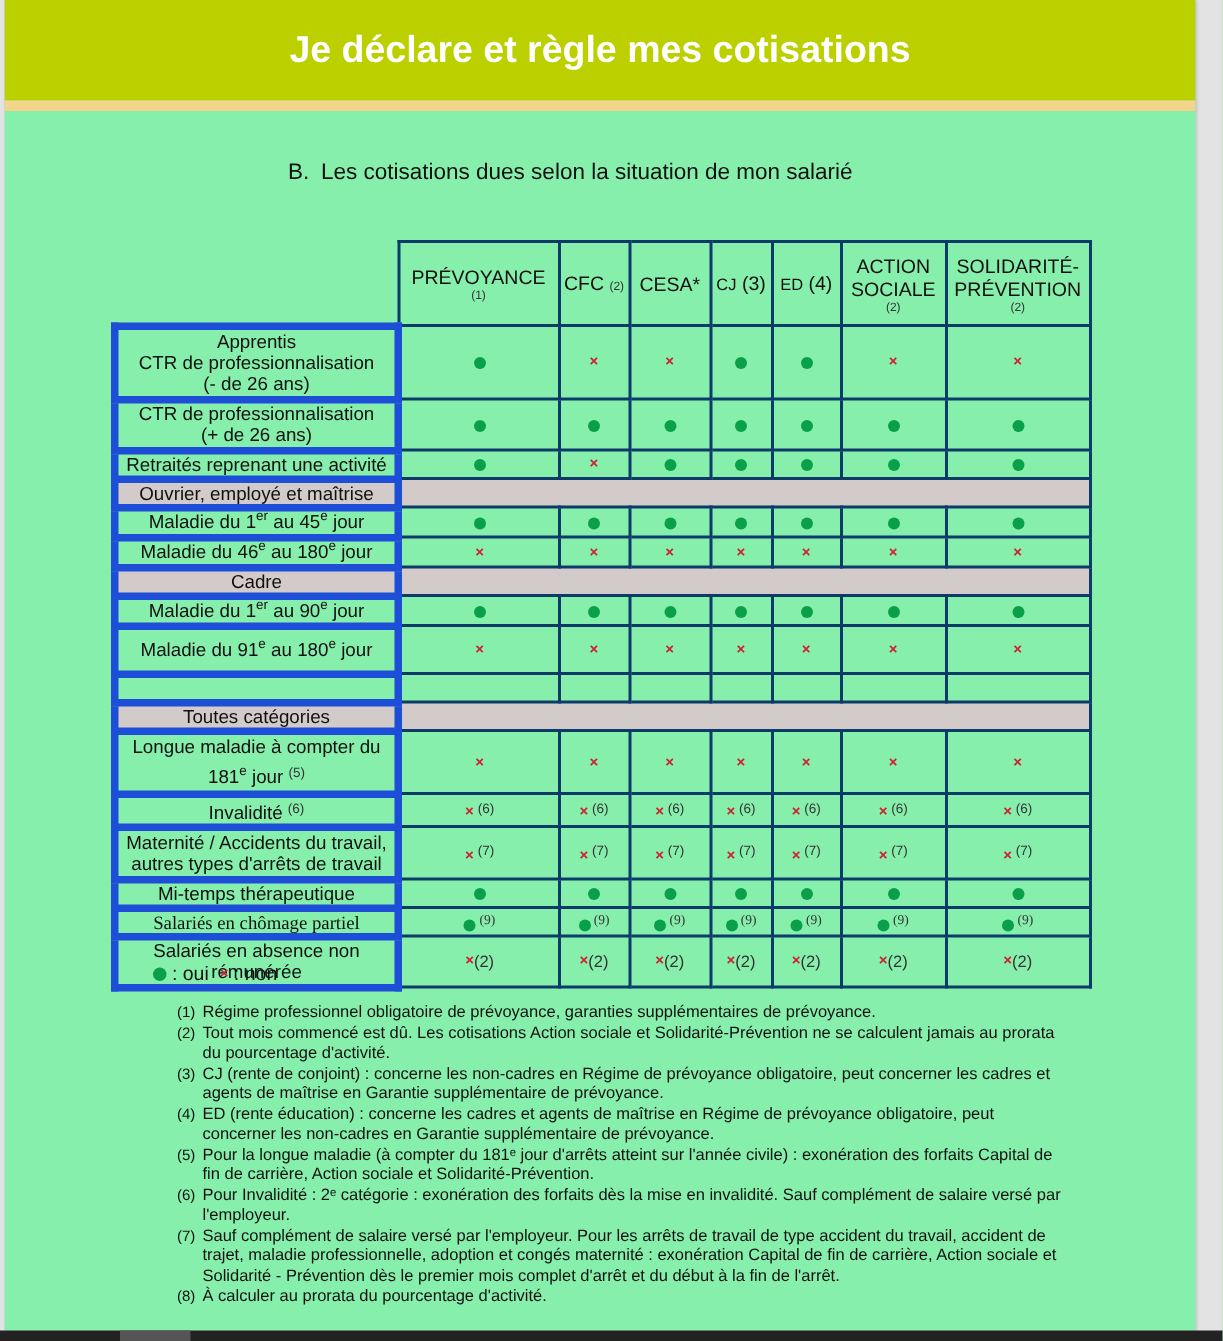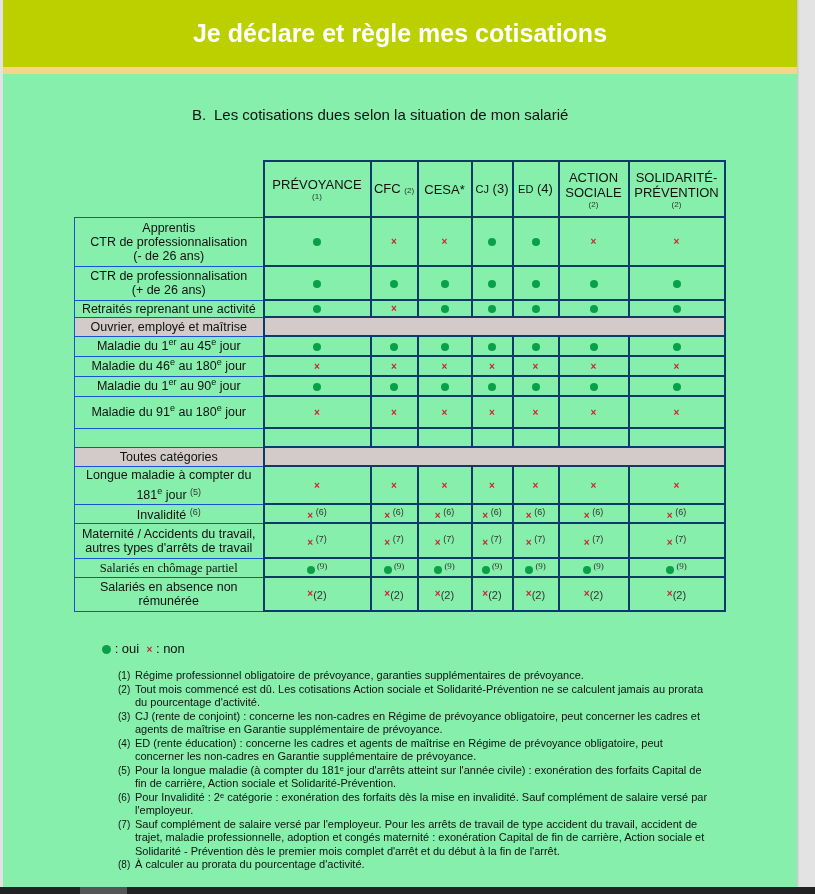--- a/index.html
+++ b/index.html
@@ -52,21 +52,21 @@
 
   th.hcol {
     border: 2px solid #0c3b6a; height: 54px; font-size: 13px; line-height: 15px;
   }
   th.hcol .note { display: block; font-size: 8px; line-height: 9px; color: #333; }
   th.hcol .inl { font-size: 8px; color: #333; }
   th.hcol .mid { font-size: 13px; }
   th.hcol.small-lead .lead { font-size: 11px; }
   th.blank { border: none; }
 
-  td.label { border: 1px solid #1d4ed8; padding: 0 2px; }
+  td.label { border: 5px solid #1d4ed8; padding: 0 2px; }
   td.cell { border: 2px solid #0c3b6a; }
   tr.section td.label { background: #d3caca; }
   tr.section td.band { background: #d3caca; border: 2px solid #0c3b6a; }
   sup { font-size: 9px; line-height: 0; }
   .fn { font-size: 9px; vertical-align: 4px; color: #333; }
 
   .dot {
     display: inline-block; width: 8px; height: 8px; border-radius: 50%;
     background: #0aa04a; vertical-align: middle;
   }
@@ -203,20 +203,24 @@
           <tr style="height: 20px;">
             <td class="label"><span>Maladie du 46</span><sup>e</sup><span> au 180</span><sup>e</sup><span> jour</span></td>
             <td class="cell"><span class="cross">×</span></td>
             <td class="cell"><span class="cross">×</span></td>
             <td class="cell"><span class="cross">×</span></td>
             <td class="cell"><span class="cross">×</span></td>
             <td class="cell"><span class="cross">×</span></td>
             <td class="cell"><span class="cross">×</span></td>
             <td class="cell"><span class="cross">×</span></td>
           </tr>
+          <tr class="section" style="height: 19px;">
+            <td class="label">Cadre</td>
+            <td class="band" colspan="7"></td>
+          </tr>
           <tr style="height: 20px;">
             <td class="label"><span>Maladie du 1</span><sup>er</sup><span> au 90</span><sup>e</sup><span> jour</span></td>
             <td class="cell"><span class="dot"></span></td>
             <td class="cell"><span class="dot"></span></td>
             <td class="cell"><span class="dot"></span></td>
             <td class="cell"><span class="dot"></span></td>
             <td class="cell"><span class="dot"></span></td>
             <td class="cell"><span class="dot"></span></td>
             <td class="cell"><span class="dot"></span></td>
           </tr>
@@ -266,20 +270,30 @@
           </tr>
           <tr style="height: 35px;">
             <td class="label"><span>Maternité / Accidents du travail,</span><br><span>autres types d'arrêts de travail</span></td>
             <td class="cell"><span class="cross">×</span><span class="fn"> (7)</span></td>
             <td class="cell"><span class="cross">×</span><span class="fn"> (7)</span></td>
             <td class="cell"><span class="cross">×</span><span class="fn"> (7)</span></td>
             <td class="cell"><span class="cross">×</span><span class="fn"> (7)</span></td>
             <td class="cell"><span class="cross">×</span><span class="fn"> (7)</span></td>
             <td class="cell"><span class="cross">×</span><span class="fn"> (7)</span></td>
             <td class="cell"><span class="cross">×</span><span class="fn"> (7)</span></td>
+          </tr>
+          <tr style="height: 17px;">
+            <td class="label"><span>Mi-temps thérapeutique</span></td>
+            <td class="cell"><span class="dot"></span></td>
+            <td class="cell"><span class="dot"></span></td>
+            <td class="cell"><span class="dot"></span></td>
+            <td class="cell"><span class="dot"></span></td>
+            <td class="cell"><span class="dot"></span></td>
+            <td class="cell"><span class="dot"></span></td>
+            <td class="cell"><span class="dot"></span></td>
           </tr>
           <tr style="height: 19px; font-family: Liberation Serif, serif;">
             <td class="label"><span>Salariés en chômage partiel</span></td>
             <td class="cell"><span class="dot"></span><span class="fn"> (9)</span></td>
             <td class="cell"><span class="dot"></span><span class="fn"> (9)</span></td>
             <td class="cell"><span class="dot"></span><span class="fn"> (9)</span></td>
             <td class="cell"><span class="dot"></span><span class="fn"> (9)</span></td>
             <td class="cell"><span class="dot"></span><span class="fn"> (9)</span></td>
             <td class="cell"><span class="dot"></span><span class="fn"> (9)</span></td>
             <td class="cell"><span class="dot"></span><span class="fn"> (9)</span></td>

